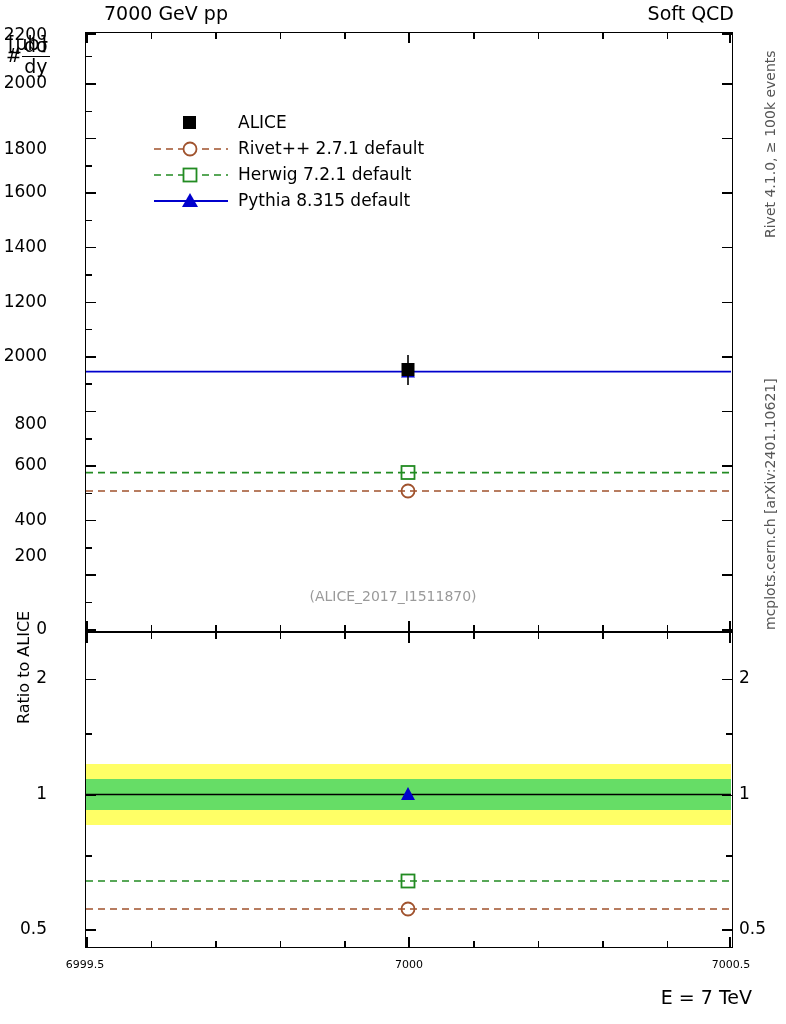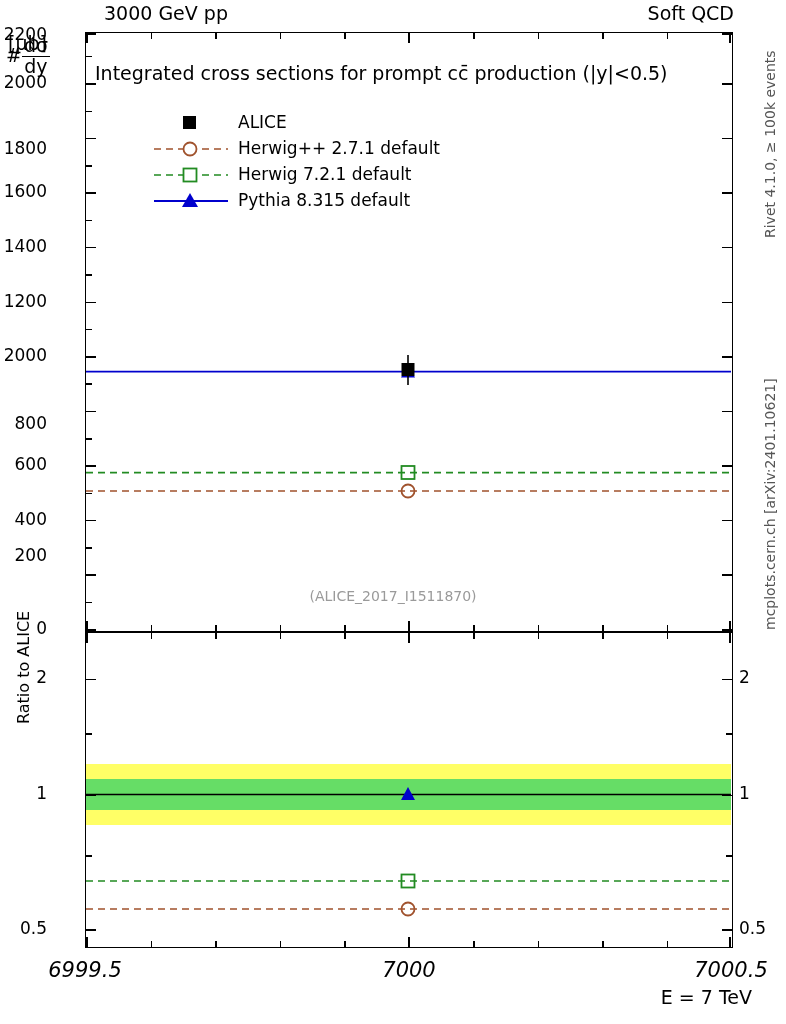--- a/index.html
+++ b/index.html
@@ -22,21 +22,21 @@
   .ytick.right{right:0;left:auto;width:10px;}
   .ytick.right.minor{width:6px;}
   .xtick{bottom:0;width:1.5px;height:10px;}
   .xtick.minor{height:6px;}
   .xtick.top{top:0;bottom:auto;height:10px;}
   .xtick.top.minor{height:6px;}
 
   .ylabel-main{position:absolute;right:739px;font-size:17px;text-align:right;transform:translateY(-50%);white-space:nowrap;}
   .ylabel-ratio{position:absolute;right:739px;font-size:17px;text-align:right;transform:translateY(-50%);white-space:nowrap;}
   .ylabel-ratio-right{position:absolute;left:739px;font-size:17px;text-align:left;transform:translateY(-50%);white-space:nowrap;}
-  .xlabel-tick{position:absolute;font-size:21px;transform:translateX(-50%);white-space:nowrap;font-style:italic;}
+  .xlabel-tick{position:absolute;font-size:11px;transform:translateX(-50%);white-space:nowrap;}
 
   
   #y-axis-title{position:absolute;left:6px;top:36px;font-size:19px;line-height:1.05;}
   #y-axis-title .frac{display:inline-block;vertical-align:middle;text-align:center;}
   #ratio-axis-title{position:absolute;left:14px;top:724px;font-size:16px;transform:rotate(-90deg);transform-origin:left top;white-space:nowrap;}
   #x-axis-title{position:absolute;right:34px;top:986px;font-size:19px;}
 
   
   .right-cap{position:absolute;font-size:14px;color:#555;white-space:nowrap;transform:rotate(-90deg);transform-origin:left top;}
   #cap-rivet{left:762px;top:238px;}
@@ -54,21 +54,21 @@
   
   #watermark{position:absolute;left:50%;top:588px;transform:translateX(-50%);font-size:14px;color:#9a9a9a;white-space:nowrap;}
 
   svg{display:block;}
 </style>
 </head>
 <body>
 
 <div class="page">
 
-  <div class="hdr-left">3000 GeV pp</div>
+  <div class="hdr-left">7000 GeV pp</div>
   <div class="hdr-right">Soft QCD</div>
 
   <div id="y-axis-title">
     <span>#</span><span class="frac"><span style="display:block;border-bottom:1.5px solid #000;padding:0 2px;">dσ</span><span style="display:block;padding:0 2px;">dy</span></span>
     <span style="position:absolute;left:2px;top:-2px;">[µb]</span>
   </div>
 
   <div class="right-cap" id="cap-rivet">Rivet 4.1.0, ≥ 100k events</div>
   <div class="right-cap" id="cap-mcplots">mcplots.cern.ch [arXiv:2401.10621]</div>
 
@@ -156,39 +156,38 @@
   <div class="ylabel-main" style="top:464.3px">600</div>
   <div class="ylabel-main" style="top:423px">800</div>
   <div class="ylabel-main" style="top:355.1px">2000</div>
   <div class="ylabel-main" style="top:300.5px">1200</div>
   <div class="ylabel-main" style="top:245.9px">1400</div>
   <div class="ylabel-main" style="top:191.3px">1600</div>
   <div class="ylabel-main" style="top:148px">1800</div>
   <div class="ylabel-main" style="top:82.2px">2000</div>
   <div class="ylabel-main" style="top:33.5px">2200</div>
 
-  <div id="plot-title">Integrated cross sections for prompt cc̄ production (|y|&lt;0.5)</div>
 
   <div id="legend">
     <div class="leg-row">
       <span class="leg-sym">
         <svg width="78" height="26">
             <rect x="31" y="6" width="13" height="13" fill="#000000"></rect>
           </svg>
       </span>
       <span class="leg-txt">ALICE</span>
     </div>
     <div class="leg-row">
       <span class="leg-sym">
         <svg width="78" height="26">
           <line x1="2" y1="13" x2="76" y2="13" stroke="#a0522d" stroke-width="1.6" stroke-dasharray="7,5"></line>
           <circle cx="38" cy="13" r="6.5" fill="#ffffff" stroke="#a0522d" stroke-width="1.8"></circle>
         </svg>
       </span>
-      <span class="leg-txt">Herwig++ 2.7.1 default</span>
+      <span class="leg-txt">Rivet++ 2.7.1 default</span>
     </div>
     <div class="leg-row">
       <span class="leg-sym">
         <svg width="78" height="26">
           <line x1="2" y1="13" x2="76" y2="13" stroke="#228b22" stroke-width="1.6" stroke-dasharray="7,5"></line>
           <rect x="31.5" y="6.5" width="13" height="13" fill="#ffffff" stroke="#228b22" stroke-width="1.8"></rect>
         </svg>
       </span>
       <span class="leg-txt">Herwig 7.2.1 default</span>
     </div>

